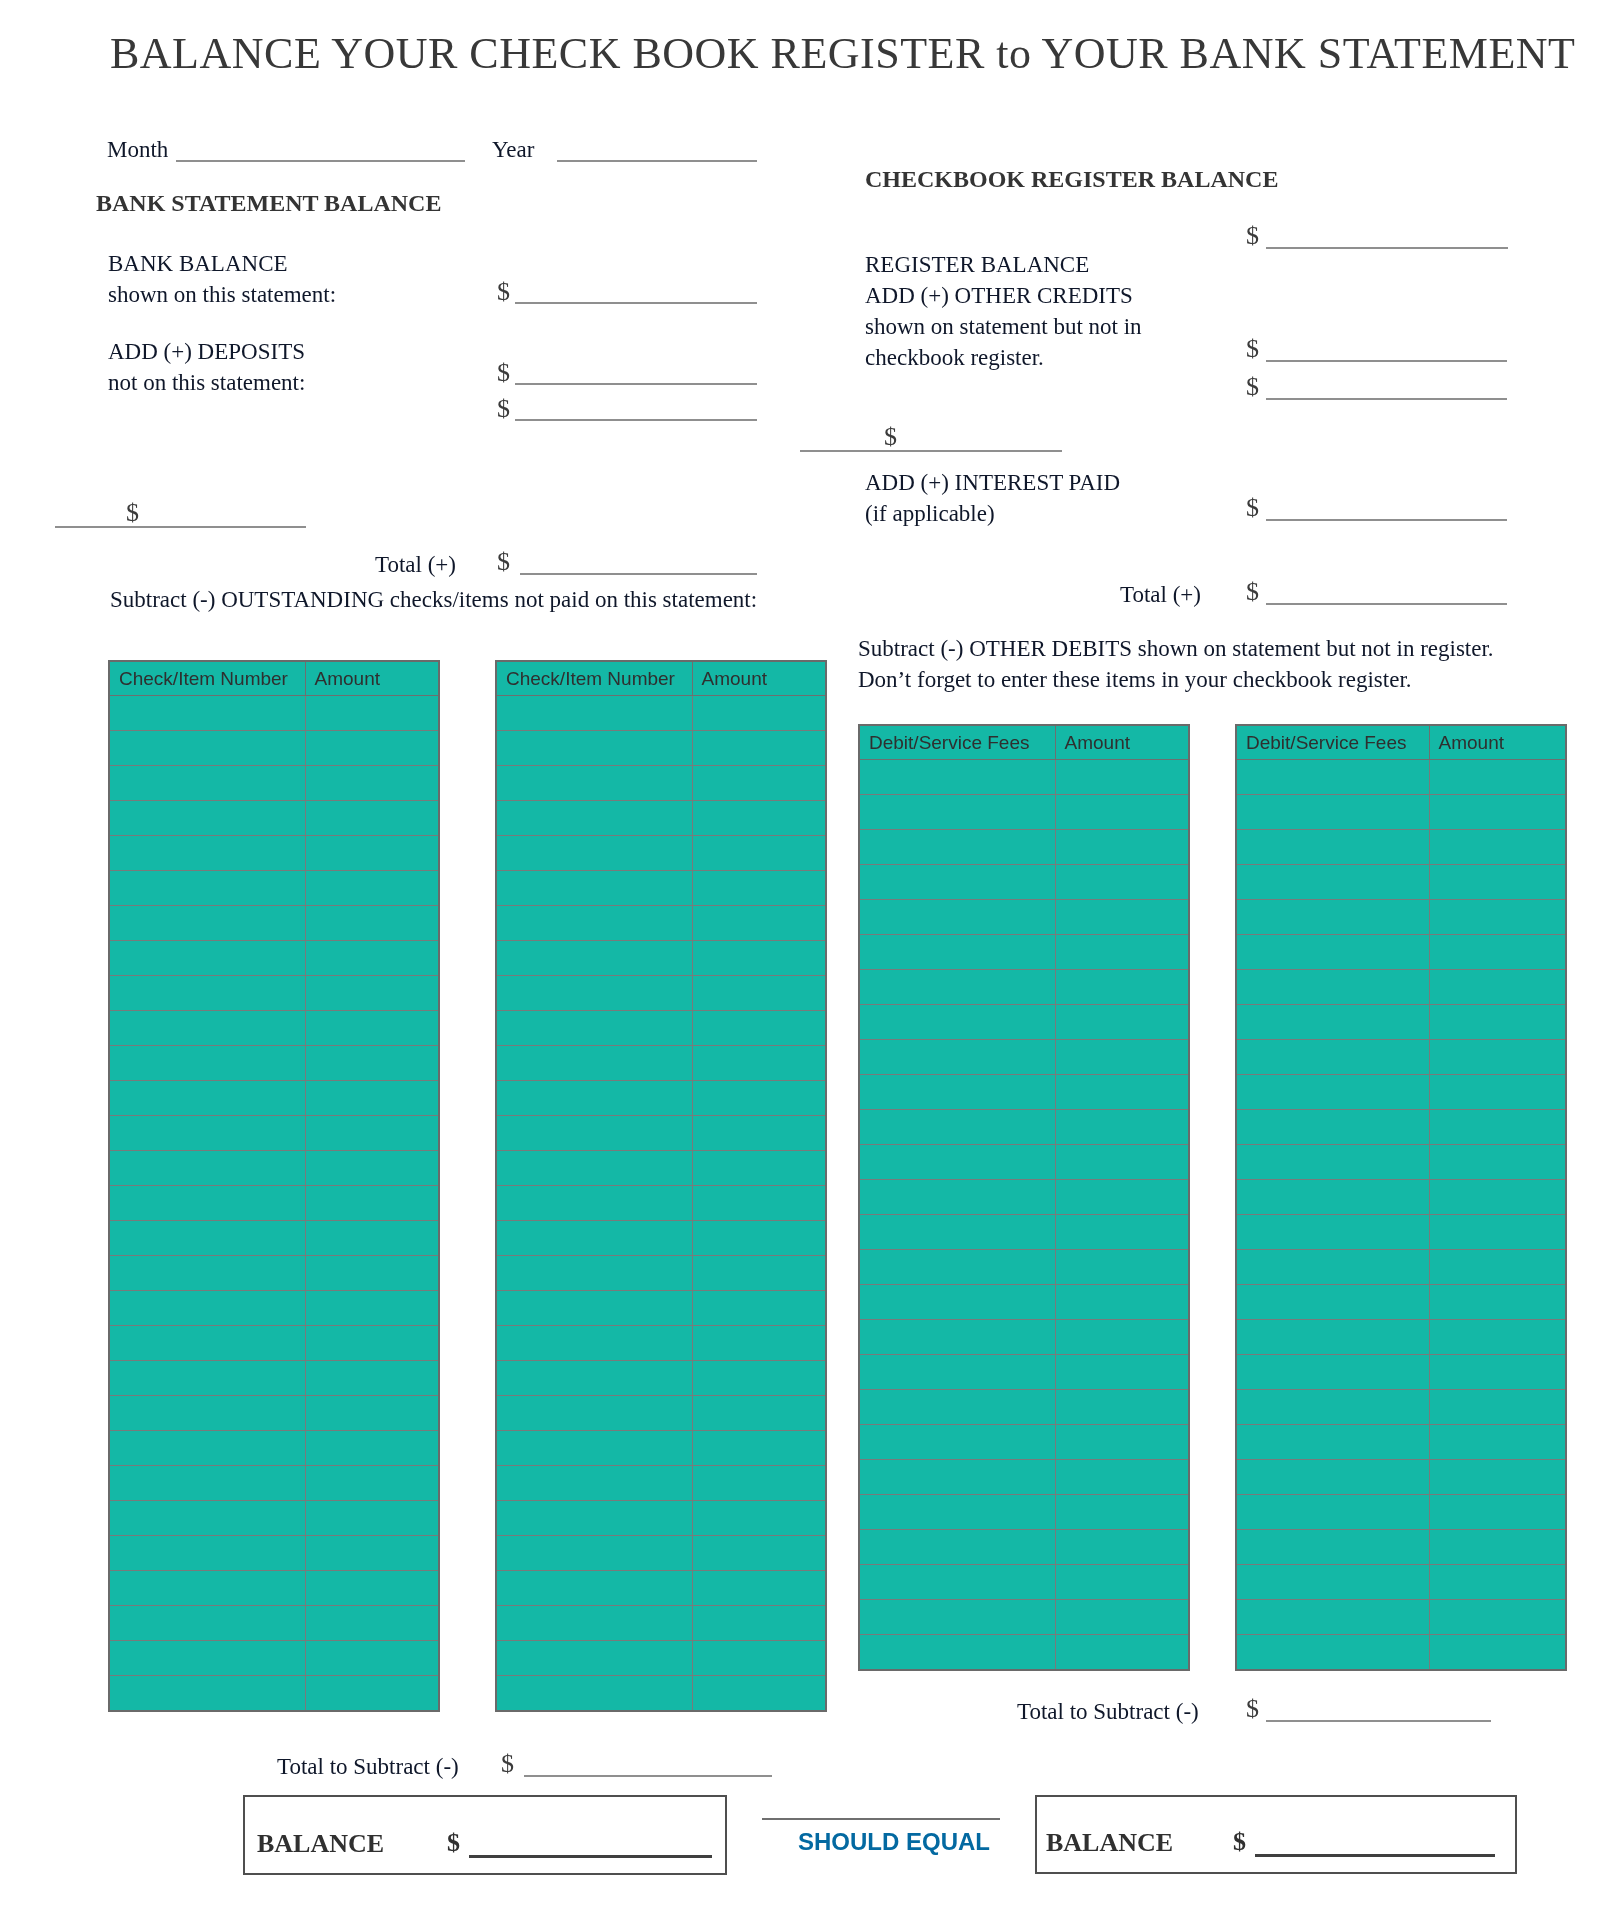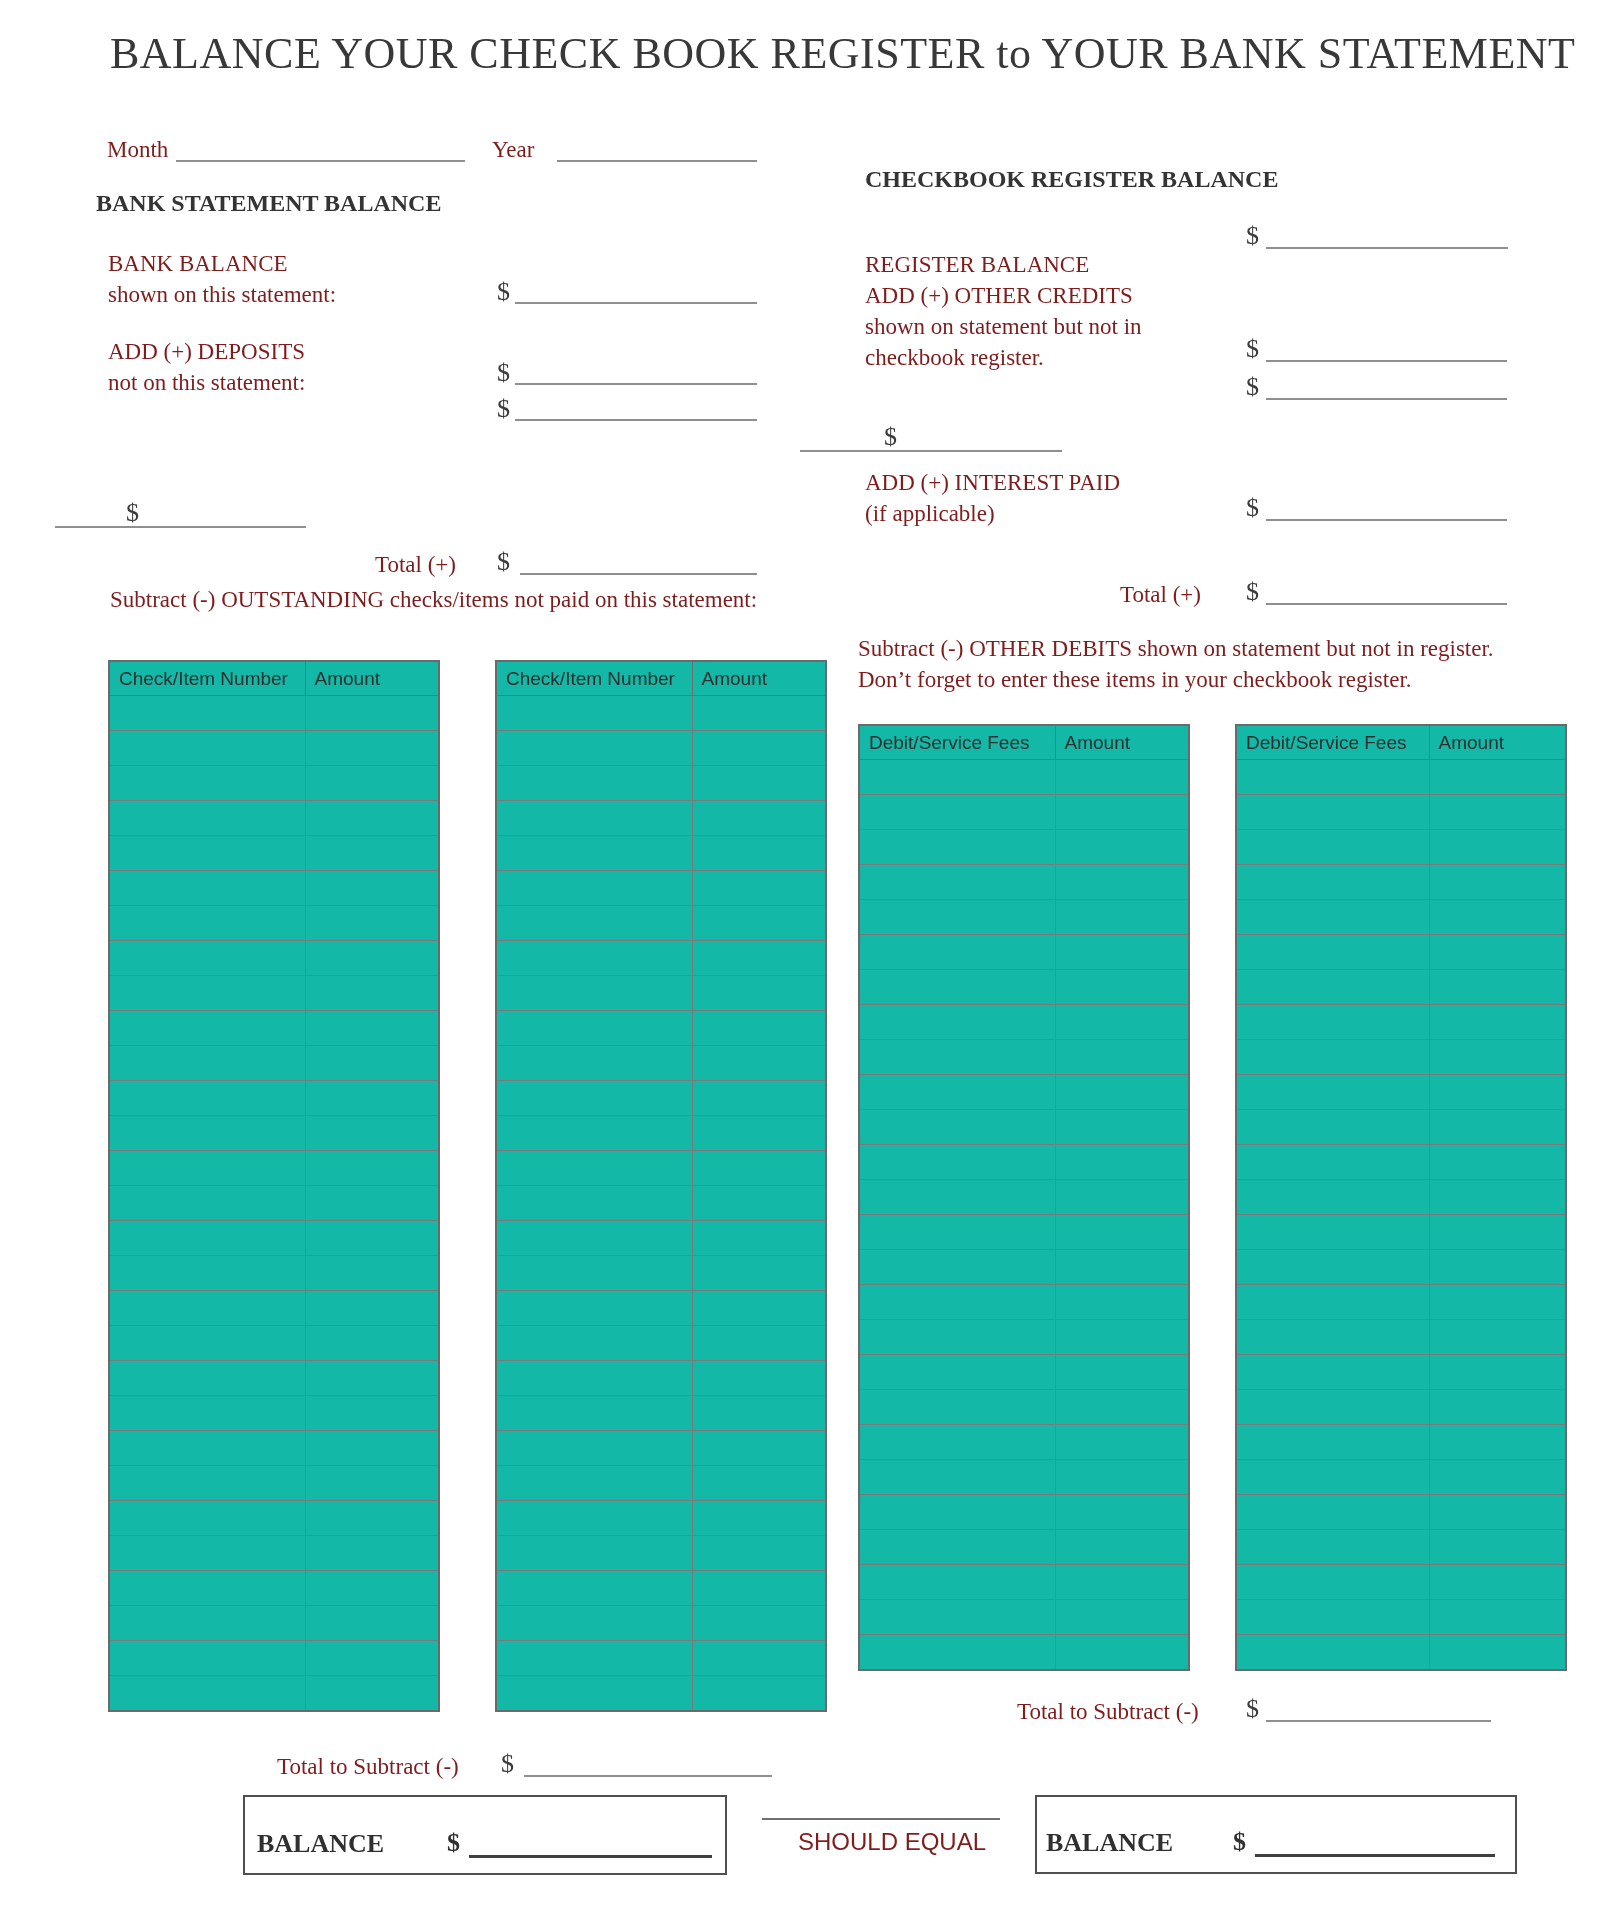--- a/index.html
+++ b/index.html
@@ -2,21 +2,21 @@
 <html><head>
 <meta charset="utf-8">
 <style>
   html,body { margin:0; padding:0; background:#ffffff; }
   .page {
     position:relative; width:1622px; height:1920px; background:#ffffff;
     font-family:"Liberation Serif", serif; color:#3b3b3b; overflow:hidden;
   }
   .abs { position:absolute; }
   .title { font-size:44px; letter-spacing:0.5px; white-space:nowrap; color:#383838; }
-  .body-text { font-size:23px; line-height:31px; color:#7f1d1d; }
+  .body-text { font-size:23px; line-height:31px; color:#0f172a; }
   .bold-head { font-size:24px; font-weight:bold; color:#343434; }
   .dollar { font-size:26px; color:#3b3b3b; }
   .blank { display:inline-block; border-bottom:2px solid #8f8f8f; height:24px; vertical-align:baseline; }
 
   table.form-table {
     position:absolute; border-collapse:collapse; background:#14b8a6;
     border:2px solid #6a6a6a; table-layout:fixed;
   }
   table.form-table th {
     font-family:"Liberation Sans", sans-serif; font-size:19px; font-weight:normal;
@@ -26,21 +26,21 @@
   table.form-table td {
     height:34px; border:1px solid #7a7a7a; padding:0;
   }
   .balance-box {
     position:absolute; border:2px solid #4f4f4f; background:#fff;
   }
   .balance-label { position:absolute; font-size:26px; font-weight:bold; color:#303030; }
   .balance-dollar { position:absolute; font-size:26px; font-weight:bold; color:#303030; }
   .balance-line { position:absolute; border-bottom:3px solid #3f3f3f; }
   .should-equal-line { position:absolute; border-top:2px solid #6f6f6f; }
-  .should-equal-text { position:absolute; font-family:"Liberation Sans", sans-serif; font-size:24px; color:#7f1d1d; }
+  .should-equal-text { position:absolute; font-family:"Liberation Sans", sans-serif; font-size:24px; color:#0369a1;font-weight:bold; }
   .stray-line { position:absolute; border-bottom:2px solid #8f8f8f; }
   .stray-dollar { position:absolute; font-size:26px; color:#3b3b3b; }
 </style>
 </head>
 <body>
 
 <div class="page">
 
   <div class="abs title" style="left:110px; top:28px;">BALANCE YOUR CHECK BOOK REGISTER to YOUR BANK STATEMENT</div>
 

